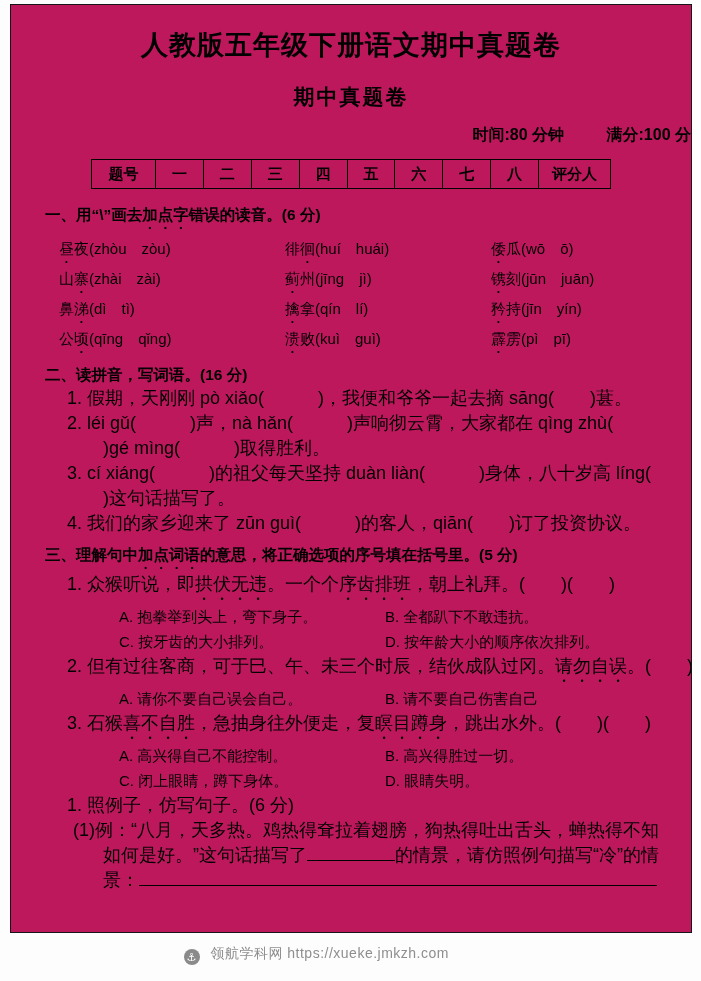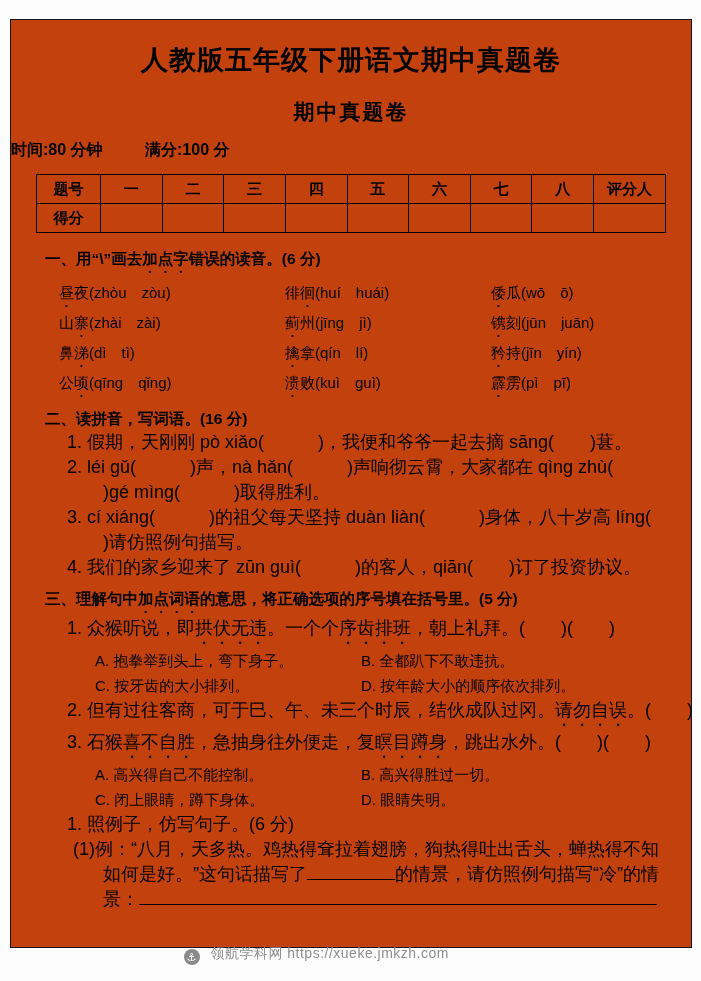--- a/index.html
+++ b/index.html
@@ -1,37 +1,37 @@
 <!DOCTYPE html>
 <html><head>
 <meta charset="utf-8">
 <style>
   html,body{margin:0;padding:0;}
   body{position:relative;width:701px;height:981px;background:#fdfdfd;color:#000;
        font-family:"Liberation Sans","DejaVu Sans",sans-serif;}
-  .frame{position:absolute;left:10px;top:19px;width:680px;height:927px;
-         border:1.5px solid #161616;overflow:hidden;background:#c2410c;}
+  .frame{position:absolute;left:10px;top:4px;width:680px;height:927px;
+         border:1.5px solid #161616;overflow:hidden;background:#be185d;}
   .title{margin-top:22px;text-align:center;font-size:27px;font-weight:900;letter-spacing:1px;}
   .subtitle{margin-top:20px;text-align:center;font-size:21px;font-weight:700;letter-spacing:2px;font-family:Liberation Mono, monospace;}
-  .info{margin-top:14px;text-align:left;font-size:16px;font-weight:700;}
+  .info{margin-top:14px;text-align:right;font-size:16px;font-weight:700;}
   .info .score-gap{margin-left:38px;}
-  table.score{margin:13px auto 0;border-collapse:collapse;table-layout:fixed;width:630px;font-size:15px;}
+  table.score{margin:13px auto 0;border-collapse:collapse;table-layout:fixed;width:520px;font-size:15px;}
   table.score td{border:1px solid #000;height:28px;text-align:center;padding:0;}
   table.score td.hd{font-weight:700;}
   .sec-title{margin:8px 0 0 34px;font-size:15.5px;font-weight:700;line-height:22px;white-space:nowrap;}
   .sec-title.first{margin-top:15px;}
   .line{font-size:18px;line-height:25px;white-space:nowrap;}
   .num{margin-left:56px;}
   .cont{margin-left:92px;}
   .sub{margin-left:62px;}
   .s1-grid{margin:4px 0 0 48px;display:grid;grid-template-columns:226px 206px auto;
            font-size:15px;line-height:26px;white-space:nowrap;}
   .dot{-webkit-text-emphasis:filled dot;-webkit-text-emphasis-position:under left;
        text-emphasis:filled dot;text-emphasis-position:under left;}
-  .opt-row{margin-left:84px;display:flex;font-size:15px;line-height:25px;white-space:nowrap;}
+  .opt-row{margin-left:108px;display:flex;font-size:15px;line-height:25px;white-space:nowrap;}
   .opt-left{width:266px;flex:none;}
   .blank{display:inline-block;border-bottom:1px solid #000;height:14px;}
   .blank.short{width:88px;}
   .blank.long{width:518px;}
   .footer{position:absolute;left:0;top:945px;width:633px;text-align:center;
           font-size:14px;color:#8e8e8e;letter-spacing:0.5px;}
   .f-icon{display:inline-block;width:16px;height:16px;border-radius:50%;background:#8a8a8a;
           color:#fff;font-size:11px;line-height:16px;text-align:center;vertical-align:-3px;margin-right:6px;}
 </style>
 </head>
@@ -66,32 +66,20 @@
       <td class="hd">一</td>
       <td class="hd">二</td>
       <td class="hd">三</td>
       <td class="hd">四</td>
       <td class="hd">五</td>
       <td class="hd">六</td>
       <td class="hd">七</td>
       <td class="hd">八</td>
       <td class="hd">评分人</td>
     </tr>
-    <tr>
-      <td class="hd">得分</td>
-      <td></td>
-      <td></td>
-      <td></td>
-      <td></td>
-      <td></td>
-      <td></td>
-      <td></td>
-      <td></td>
-      <td></td>
-    </tr>
   </tbody>
     </table>
 
   <div class="sec-title first">
     <span>一、用“\”画去</span><span class="dot">加点字</span><span>错误的读音。(6 分)</span>
   </div>
   <div class="s1-grid">
     <div><span></span><span class="dot">昼</span><span>夜(zhòu　zòu)</span></div>
     <div><span>徘</span><span class="dot">徊</span><span>(huí　huái)</span></div>
     <div><span></span><span class="dot">倭</span><span>瓜(wō　ō)</span></div>
@@ -104,41 +92,45 @@
     <div><span>公</span><span class="dot">顷</span><span>(qīng　qǐng)</span></div>
     <div><span></span><span class="dot">溃</span><span>败(kuì　guì)</span></div>
     <div><span></span><span class="dot">霹</span><span>雳(pì　pī)</span></div>
   </div>
 
   <div class="sec-title">二、读拼音，写词语。(16 分)</div>
   <div class="line num">1. 假期，天刚刚 pò xiǎo(　　　)，我便和爷爷一起去摘 sāng(　　)葚。</div>
   <div class="line num">2. léi gǔ(　　　)声，nà hǎn(　　　)声响彻云霄，大家都在 qìng zhù(</div>
   <div class="line cont">)gé mìng(　　　)取得胜利。</div>
   <div class="line num">3. cí xiáng(　　　)的祖父每天坚持 duàn liàn(　　　)身体，八十岁高 líng(</div>
-  <div class="line cont">)请仿照例句描写。</div>
+  <div class="line cont">)这句话描写了。</div>
   <div class="line num">4. 我们的家乡迎来了 zūn guì(　　　)的客人，qiān(　　)订了投资协议。</div>
 
   <div class="sec-title">
     <span>三、理解句中</span><span class="dot">加点词语</span><span>的意思，将正确选项的序号填在括号里。(5 分)</span>
   </div>
 
   <div class="line num">
     <span>1. 众猴听说，即</span><span class="dot">拱伏无违</span><span>。一个个</span><span class="dot">序齿排班</span><span>，朝上礼拜。(　　)(　　)</span>
   </div>
   <div class="opt-row">
     <span class="opt-left">A. 抱拳举到头上，弯下身子。</span>
     <span>B. 全都趴下不敢违抗。</span>
   </div>
   <div class="opt-row">
     <span class="opt-left">C. 按牙齿的大小排列。</span>
     <span>D. 按年龄大小的顺序依次排列。</span>
   </div>
 
   <div class="line num">
     <span>2. 但有过往客商，可于巳、午、未三个时辰，结伙成队过冈。</span><span class="dot">请勿自误</span><span>。(　　)</span>
+  </div>
+  <div class="opt-row">
+    <span class="opt-left">A. 请你不要自己误会自己。</span>
+    <span>B. 请不要自己伤害自己</span>
   </div>
 
   <div class="line num">
     <span>3. 石猴</span><span class="dot">喜不自胜</span><span>，急抽身往外便走，复</span><span class="dot">瞑目蹲身</span><span>，跳出水外。(　　)(　　)</span>
   </div>
   <div class="opt-row">
     <span class="opt-left">A. 高兴得自己不能控制。</span>
     <span>B. 高兴得胜过一切。</span>
   </div>
   <div class="opt-row">

